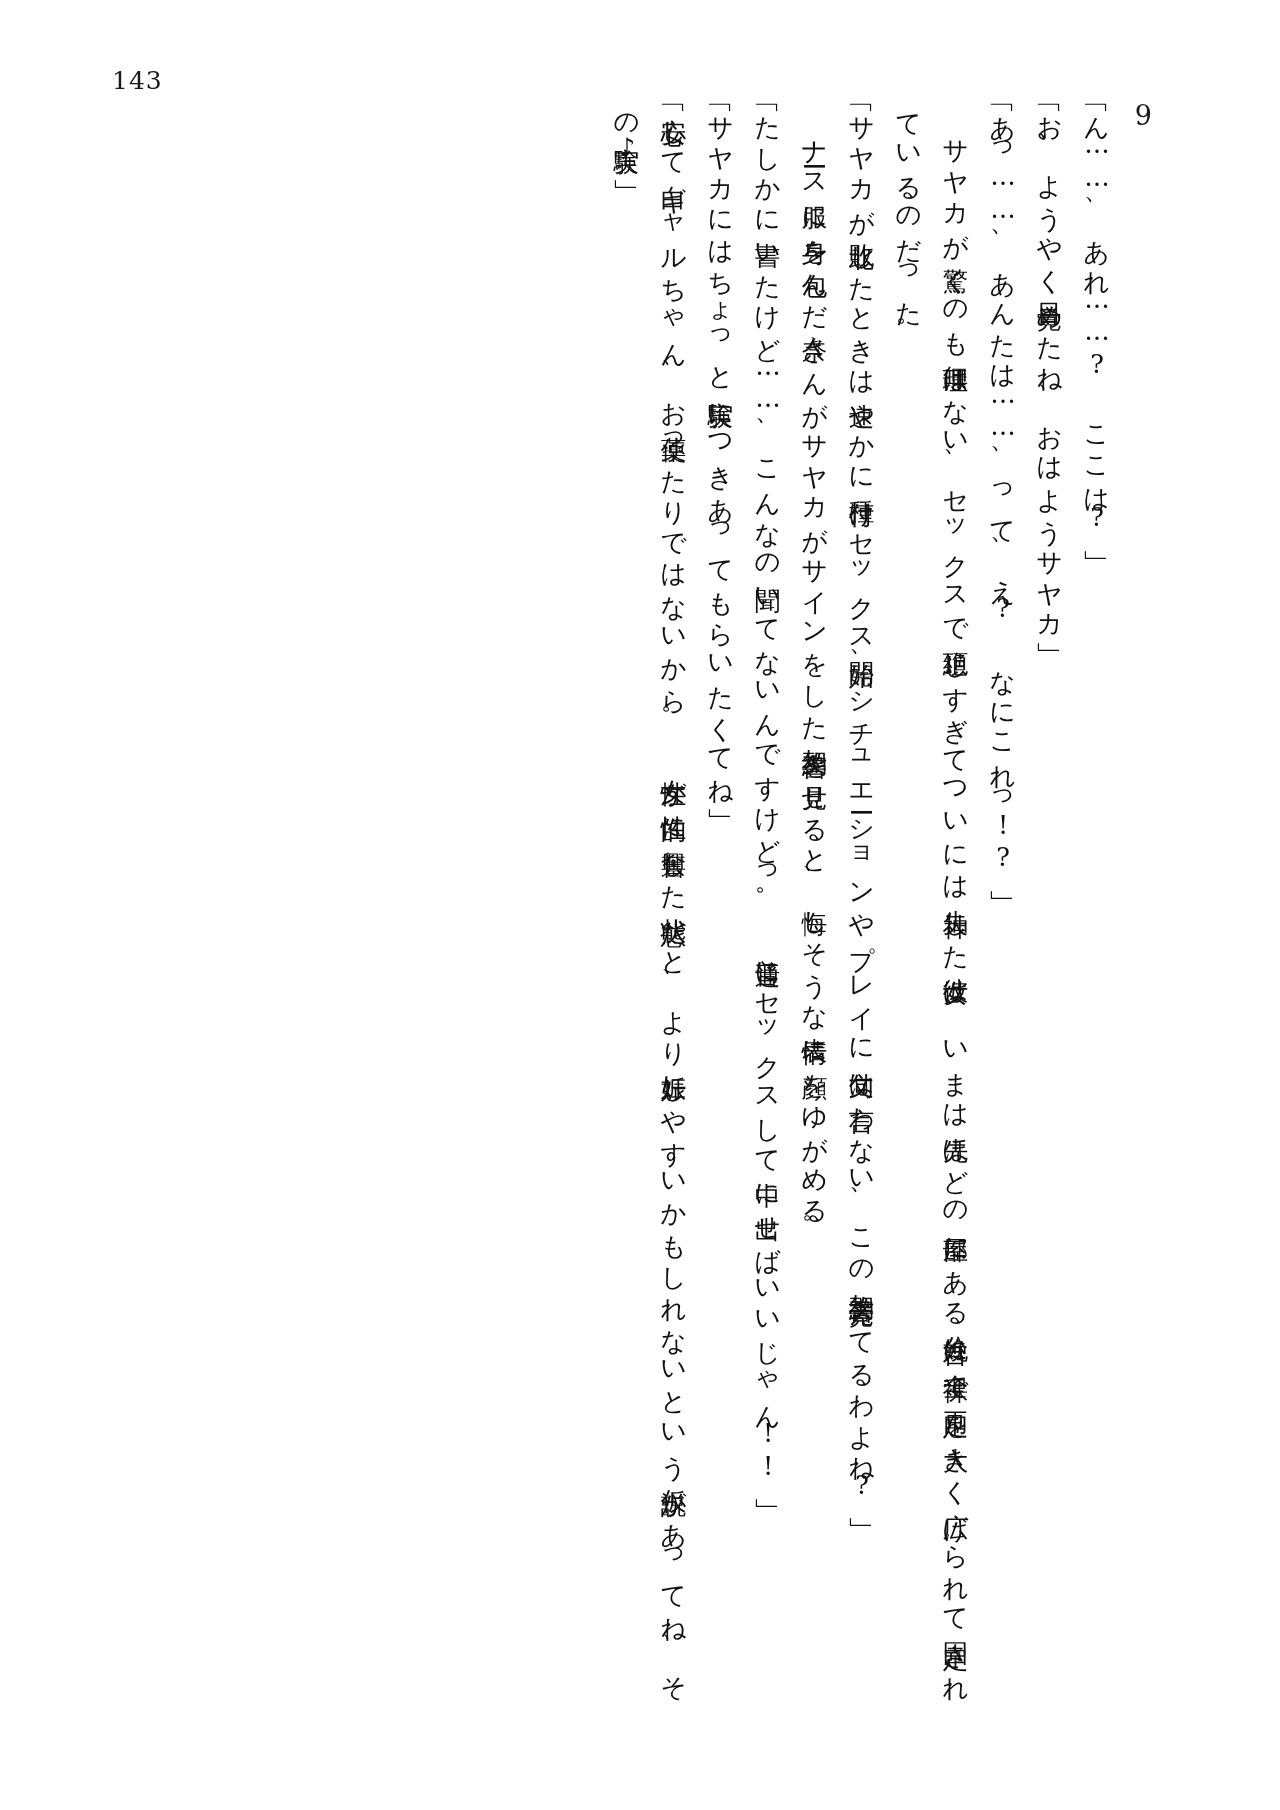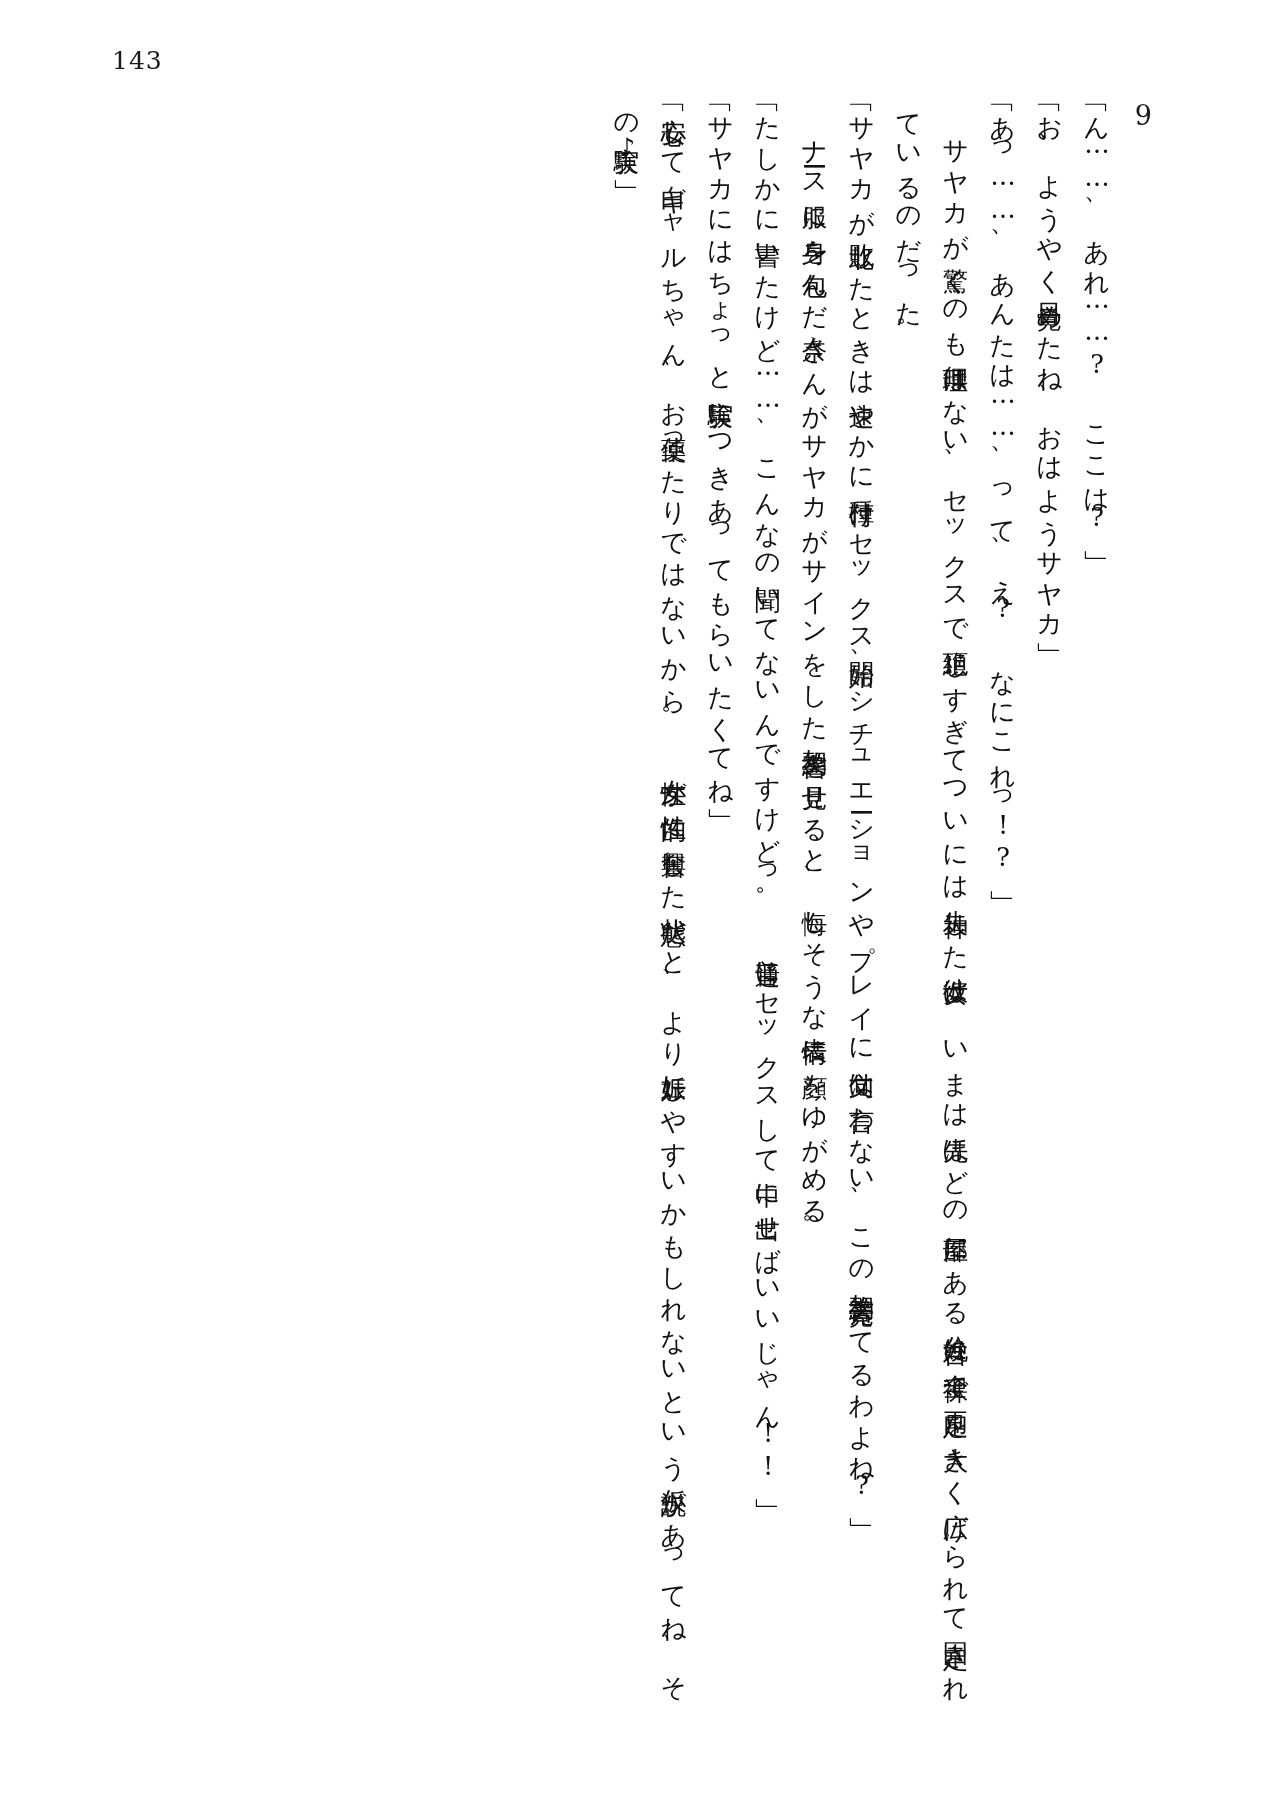--- a/index.html
+++ b/index.html
@@ -12,21 +12,21 @@
     width: 1280px;
     height: 1810px;
     background: #ffffff;
     font-family: "DejaVu Serif", "Liberation Serif", serif;
     color: #111111;
     overflow: hidden;
     box-sizing: border-box;
   }
   .page-number {
     position: absolute;
-    top: 46px;
+    top: 66px;
     left: 112px;
     font-size: 25px;
     letter-spacing: 1px;
     color: #1a1a1a;
     font-family: "DejaVu Serif", "Liberation Serif", serif;
   }
   .chapter-number {
     position: absolute;
     top: 100px;
     right: 128px;

